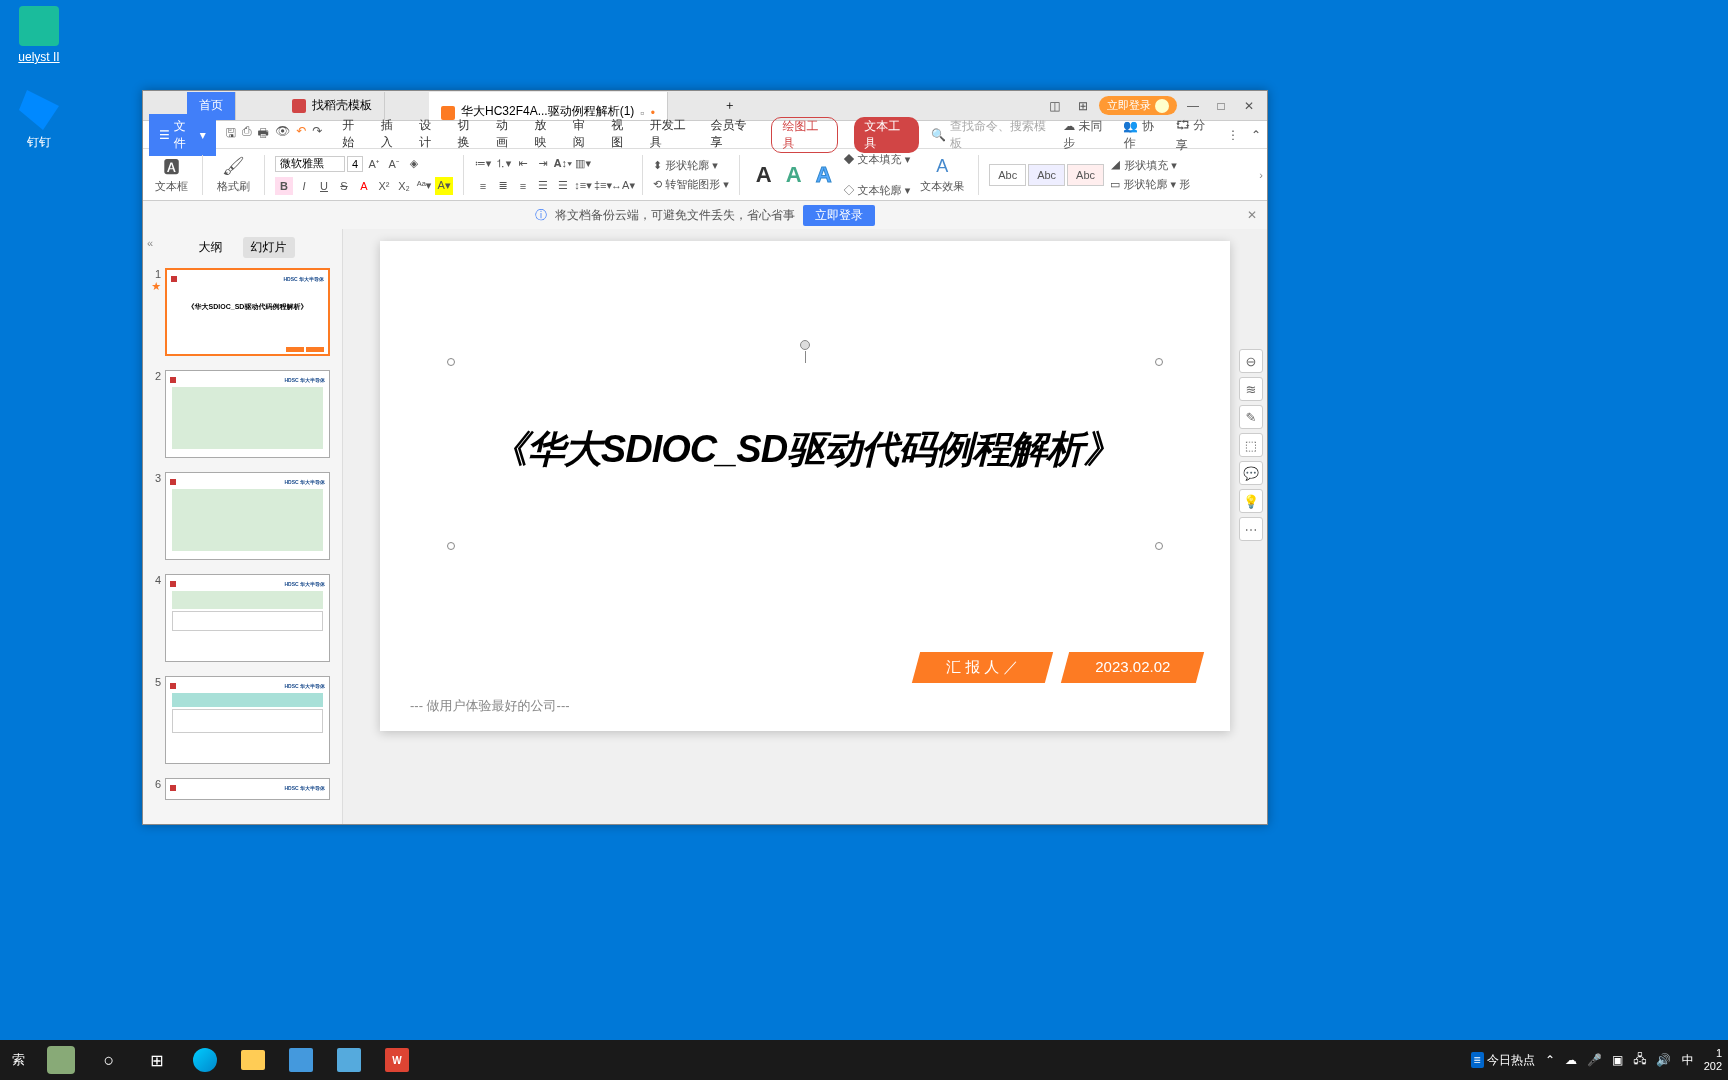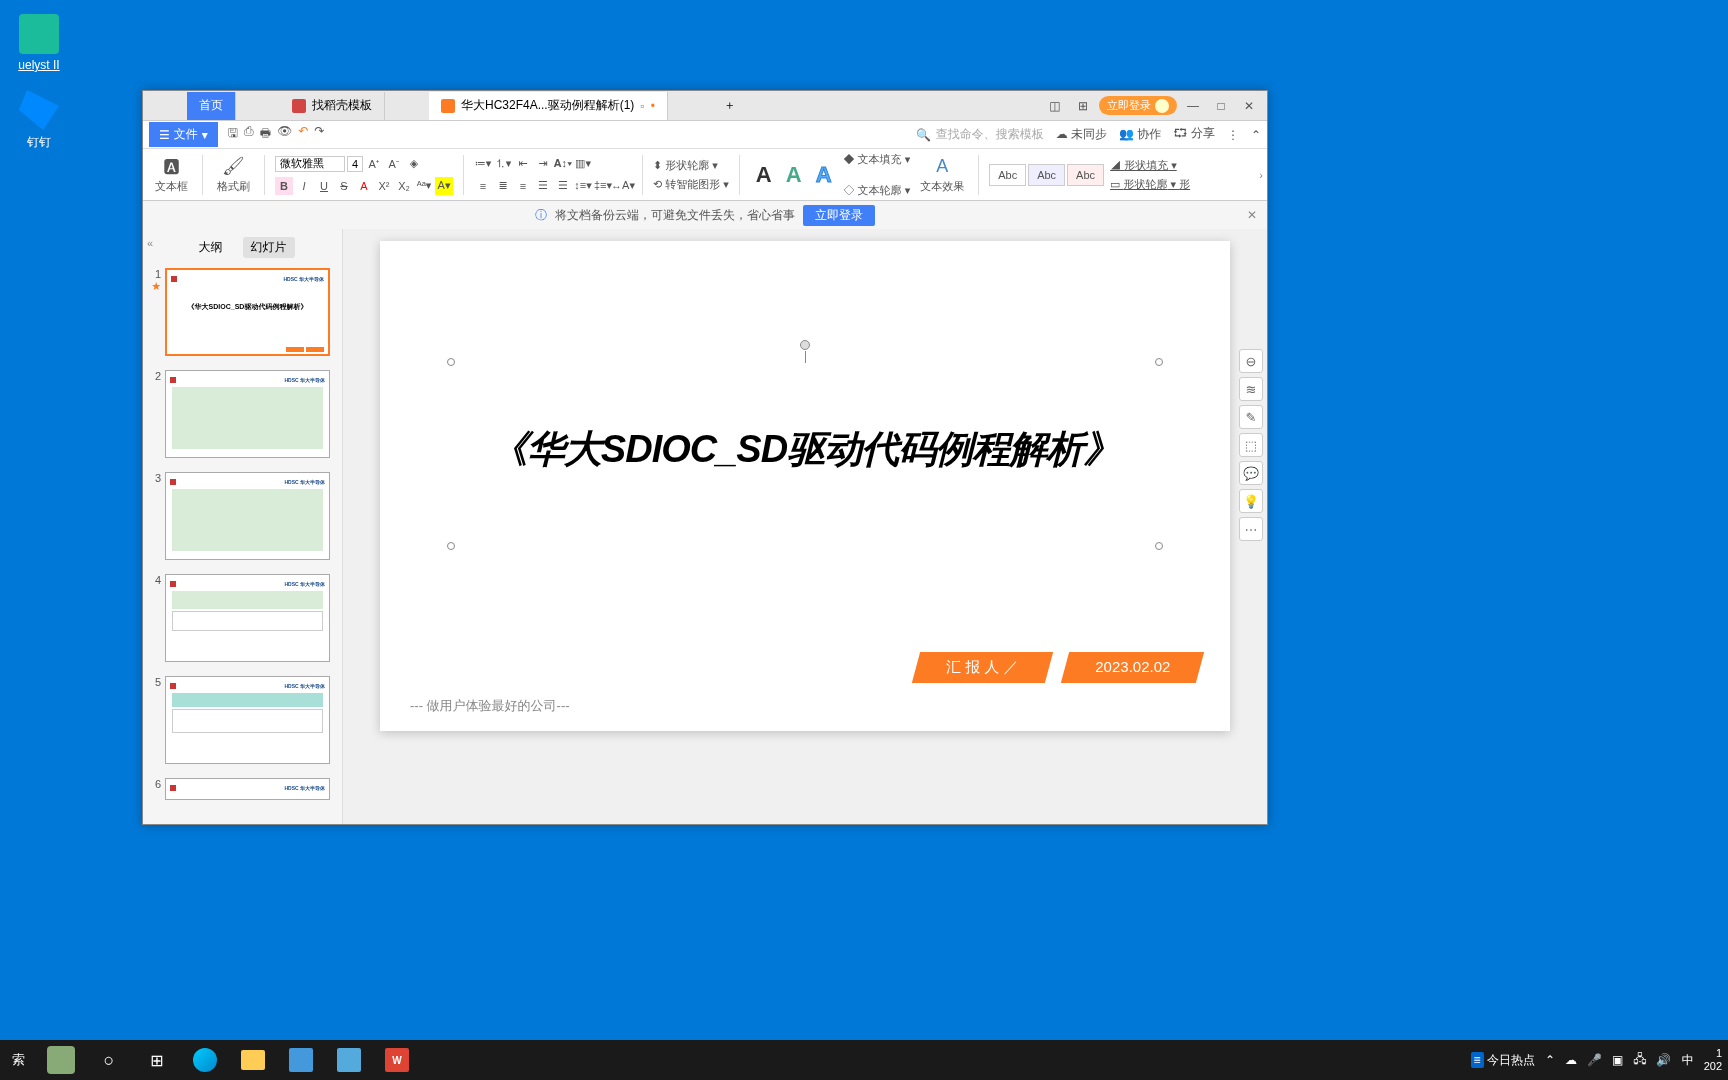--- a/index.html
+++ b/index.html
@@ -3,21 +3,21 @@
 <meta charset="utf-8">
 <style>
 * { margin: 0; padding: 0; box-sizing: border-box; font-family: "Microsoft YaHei", sans-serif; }
 body { background: #0078d7; width: 1728px; height: 1080px; overflow: hidden; position: relative; }
 .desktop-icon { position: absolute; text-align: center; color: white; font-size: 12px; width: 70px; }
 .desktop-icon .icon-img { width: 40px; height: 40px; margin: 0 auto 4px; border-radius: 4px; }
 .app-window { position: absolute; left: 142px; top: 90px; width: 1126px; height: 735px; background: #fff; border: 1px solid #888; box-shadow: 0 0 10px rgba(0,0,0,0.3); }
 .title-tabs { height: 30px; background: #e8e8e8; display: flex; align-items: center; border-bottom: 1px solid #ccc; }
 .tab { height: 28px; padding: 0 12px; display: flex; align-items: center; font-size: 12px; border-right: 1px solid #ccc; cursor: pointer; gap: 6px; margin-left: 44px; }
 .tab.home { background: #417ff9; color: white; }
-.tab.active { background: #fff; }
+.tab.active { background: #fff; align-items: flex-end; }
 .tab-icon { width: 14px; height: 14px; }
 .title-controls { margin-left: auto; display: flex; align-items: center; gap: 4px; padding-right: 6px; }
 .login-btn { background: #ff9933; color: white; border-radius: 12px; padding: 2px 8px; font-size: 11px; display: flex; align-items: center; gap: 4px; }
 .win-btn { width: 24px; height: 20px; display: flex; align-items: center; justify-content: center; font-size: 12px; color: #555; }
 .menu-bar { height: 28px; background: #fff; display: flex; align-items: center; border-bottom: 1px solid #ddd; padding: 0 6px; font-size: 12px; gap: 2px; }
 .menu-file { background: #417ff9; color: white; padding: 4px 10px; display: flex; align-items: center; gap: 4px; }
 .menu-quick { display: flex; gap: 6px; padding: 0 8px; color: #555; }
 .menu-quick span { cursor: pointer; }
 .menu-tabs { display: flex; gap: 16px; padding: 0 10px; }
 .menu-tab { cursor: pointer; color: #333; }
@@ -79,21 +79,21 @@
 .taskbar { position: absolute; bottom: 0; left: 0; right: 0; height: 40px; background: #1a1a1a; display: flex; align-items: center; }
 .tb-search { color: #fff; font-size: 13px; padding: 0 12px; }
 .tb-icons { display: flex; height: 100%; }
 .tb-icon { width: 48px; height: 40px; display: flex; align-items: center; justify-content: center; cursor: pointer; }
 .tb-right { margin-left: auto; display: flex; align-items: center; color: white; font-size: 12px; gap: 10px; padding-right: 6px; }
 .tb-time { text-align: right; font-size: 11px; line-height: 1.2; }
 </style>
 </head>
 <body>
 
-<div class="desktop-icon" style="top:14px; left:4px;text-decoration:underline;">
+<div class="desktop-icon" style="top:6px; left:4px;text-decoration:underline;">
   <div class="icon-img" style="background:#1abc9c;"></div>
   <div>uelyst II</div>
 </div>
 <div class="desktop-icon" style="top:90px; left:4px;">
   <div class="icon-img" style="background:#0089ff; clip-path: polygon(20% 0, 100% 40%, 60% 100%, 0 50%);"></div>
   <div>钉钉</div>
 </div>
 
 <div class="app-window">
 
@@ -129,20 +129,34 @@
       <span>文件</span>
       <span>▾</span>
     </div>
     <div class="menu-quick">
       <span>🖫</span>
       <span>⎙</span>
       <span>🖶</span>
       <span>👁</span>
       <span style="color:#fd7b23;">↶</span>
       <span>↷</span>
+    </div>
+    <div class="menu-tabs">
+      <span class="menu-tab">开始</span>
+      <span class="menu-tab">插入</span>
+      <span class="menu-tab">设计</span>
+      <span class="menu-tab">切换</span>
+      <span class="menu-tab">动画</span>
+      <span class="menu-tab">放映</span>
+      <span class="menu-tab">审阅</span>
+      <span class="menu-tab">视图</span>
+      <span class="menu-tab">开发工具</span>
+      <span class="menu-tab">会员专享</span>
+      <span class="menu-tab special2">绘图工具</span>
+      <span class="menu-tab special">文本工具</span>
     </div>
     <div class="menu-right">
       <div class="search-box">
         <span>🔍</span>
         <span>查找命令、搜索模板</span>
       </div>
       <span><span>☁</span> <span>未同步</span></span>
       <span><span>👥</span> <span>协作</span></span>
       <span><span>⮔</span> <span>分享</span></span>
       <span>⋮</span>
@@ -220,21 +234,21 @@
     <div class="ribbon-group">
       <span style="font-size:18px;color:#48c;">A</span>
       <span>文本效果</span>
     </div>
     <div class="ribbon-sep"></div>
     <div class="ribbon-group-h">
       <span class="style-box" style="background:#fff;">Abc</span>
       <span class="style-box" style="background:#eef;">Abc</span>
       <span class="style-box" style="background:#fee;">Abc</span>
     </div>
-    <div style="display:flex;flex-direction:column;gap:4px;font-size:11px;text-decoration:underline;">
+    <div style="display:flex;flex-direction:column;gap:4px;font-size:11px;">
       <span>◢ <span>形状填充</span> ▾</span>
       <span>▭ <span>形状轮廓</span> ▾ <span>形</span></span>
     </div>
     <span style="position:absolute;right:4px;color:#888;">›</span>
   </div>
 
   <div class="notice-bar">
     <span style="color:#417ff9;">ⓘ</span>
     <span>将文档备份云端，可避免文件丢失，省心省事</span>
     <span class="notice-login">立即登录</span>

